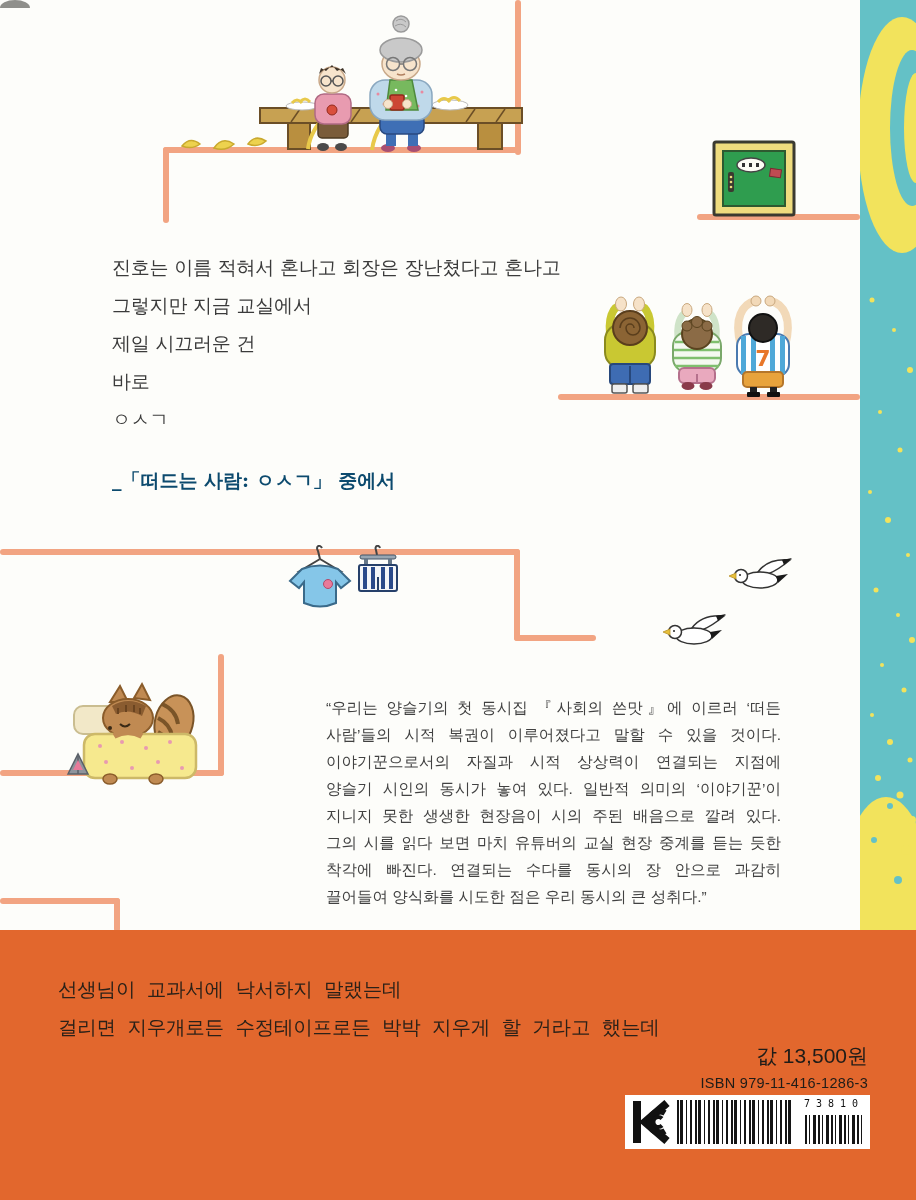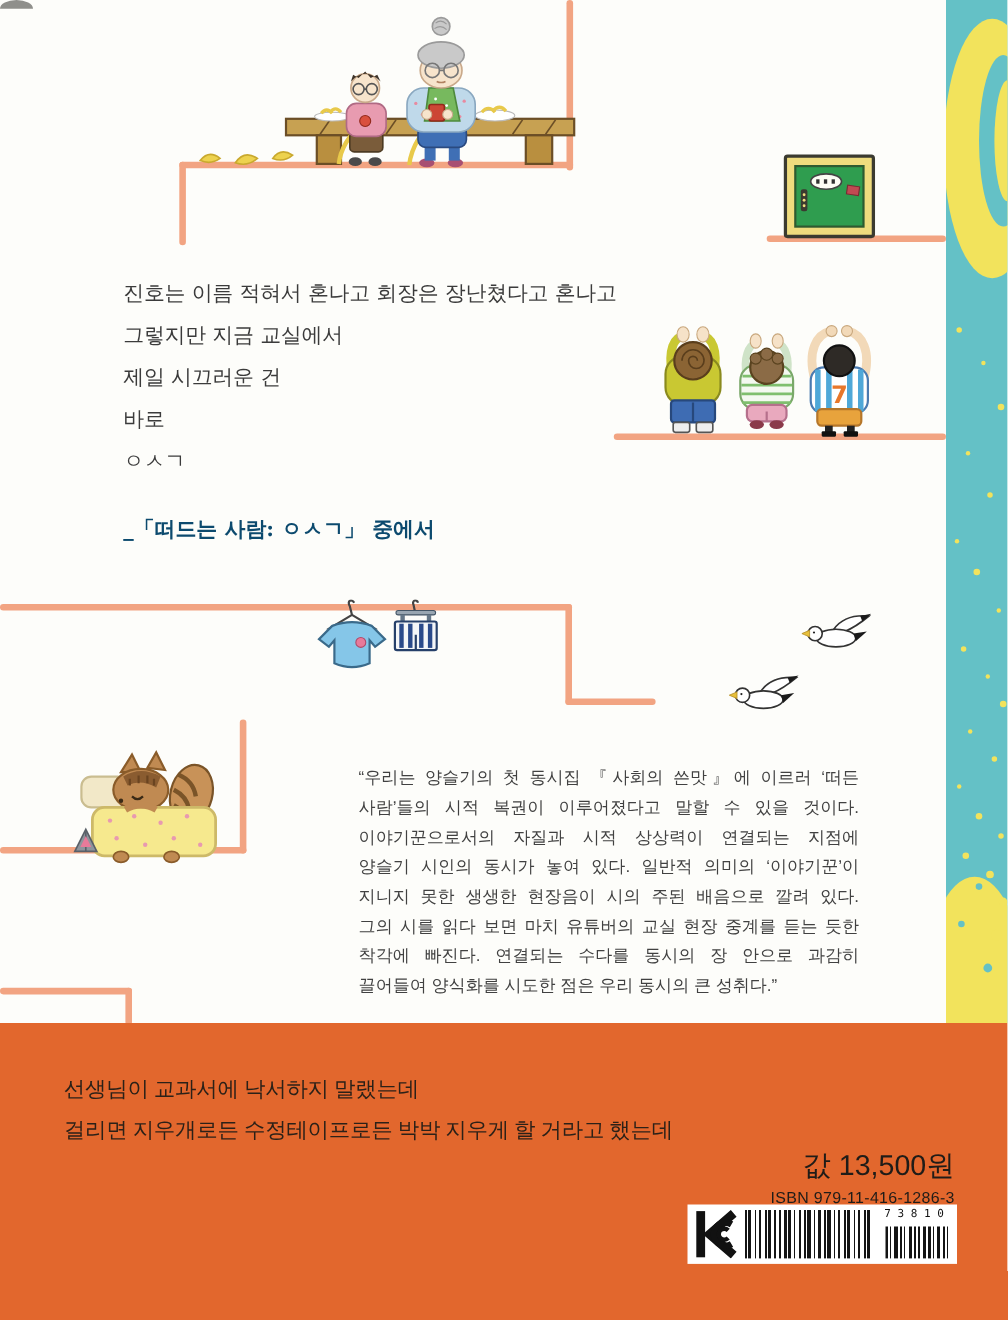--- a/index.html
+++ b/index.html
@@ -41,26 +41,26 @@
     position:absolute; left:326px; top:694px; width:455px;
     font-size:15.5px; line-height:27px; color:#414141;
   }
   .review div{text-align:justify; text-align-last:justify;}
   .review div:last-child{text-align-last:left;}
 
   
   .orange-band{position:absolute; left:0; top:930px; width:916px; height:270px; background:#E2672D;}
   .band-text{
     position:absolute; left:58px; top:972px;
-    font-family:Liberation Serif, serif; font-size:19.5px; line-height:38px;
+    font-family:Liberation Mono, monospace; font-size:19.5px; line-height:38px;
     color:#2B2118; letter-spacing:-0.2px;
   }
   .band-citation{font-size:13.5px; font-weight:bold; margin-left:10px; color:#2B2118;}
   .price-block{position:absolute; right:48px; top:1042px; text-align:right; color:#1F1C18;}
-  .price{font-size:26px; font-weight:500;}
+  .price{font-size:21px; font-weight:500;}
   .isbn{font-size:14.5px; margin-top:5px; letter-spacing:0.3px;}
 
   
   .barcode-box{position:absolute; left:625px; top:1095px; width:245px; height:54px; background:#fff;}
   .kc-logo{position:absolute; left:6px; top:5px; width:40px; height:44px;}
   .bars-main{position:absolute; left:52px; top:5px; width:115px; height:44px;
     background:repeating-linear-gradient(90deg,#141414 0 2px,#fff 2px 3px,#141414 3px 6px,#fff 6px 9px,#141414 9px 10px,#fff 10px 13px,#141414 13px 15px,#fff 15px 18px);}
   .addon-digits{position:absolute; left:178px; top:3px; width:62px; text-align:center;
     font-family:"DejaVu Sans Mono", monospace; font-size:10px; letter-spacing:6px; color:#111;}
   .bars-addon{position:absolute; left:180px; top:20px; width:58px; height:29px;

